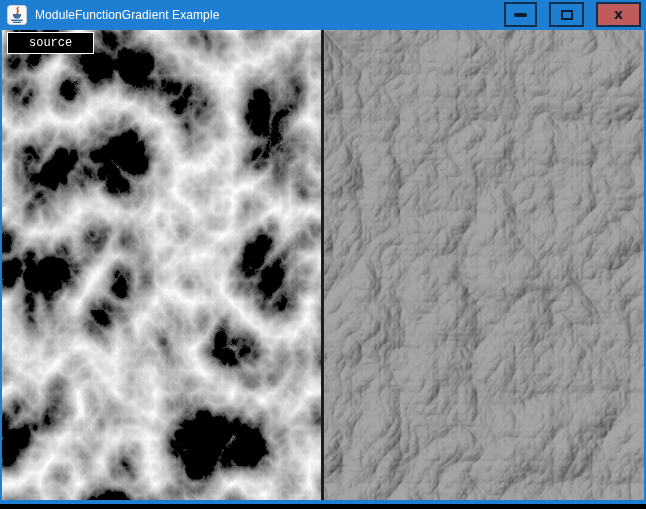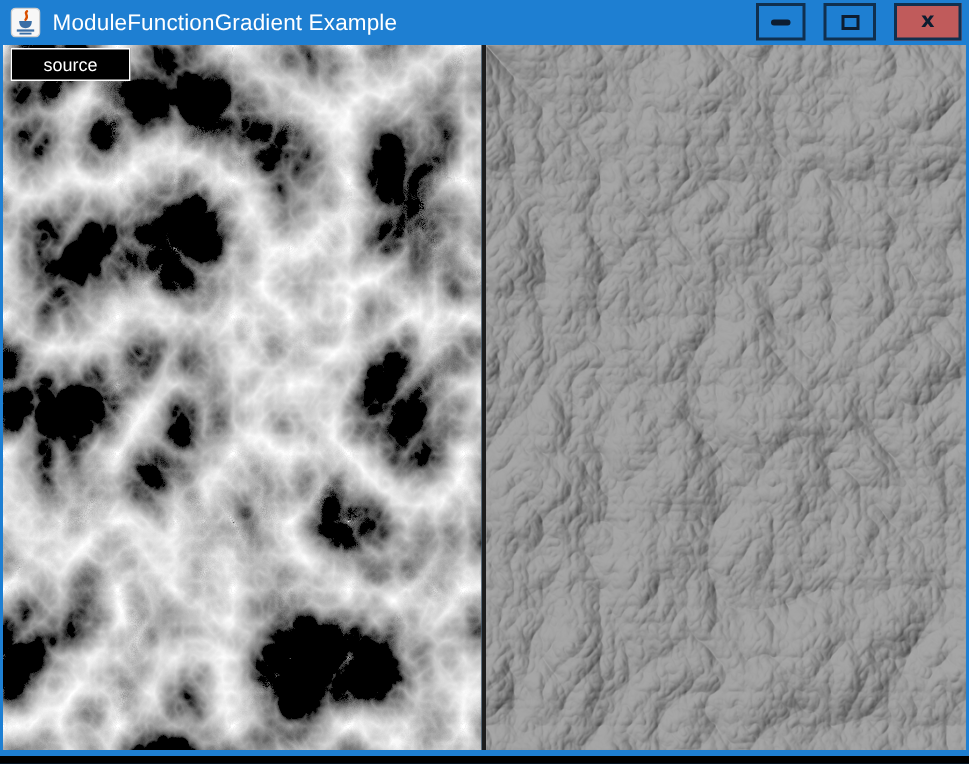--- a/index.html
+++ b/index.html
@@ -9,21 +9,21 @@
     font-family:"Liberation Sans",sans-serif;
     background:var(--screen-bg,#000);
   }
   
   .titlebar{
     height:30px;width:646px;background:var(--titlebar,#1e7fd2);
     display:flex;align-items:center;position:relative;
   }
   .app-icon{width:20px;height:20px;margin-left:7px;display:block;flex:0 0 auto;}
   .title-text{
-    color:#fff;font-size:15px;margin-left:8px;white-space:nowrap;
+    color:#fff;font-size:12px;margin-left:8px;white-space:nowrap;
     letter-spacing:0.1px;
   }
   .controls{position:absolute;top:2px;right:5px;display:flex;gap:12px;}
   .ctl-btn{
     height:25px;border:2px solid var(--button-border,#10304f);
     background:var(--titlebar,#1e7fd2);padding:0;margin:0;
     display:flex;align-items:center;justify-content:center;cursor:pointer;
   }
   .ctl-btn.min{width:33px;}
   .ctl-btn.max{width:35px;}
@@ -38,21 +38,21 @@
   .body{display:flex;width:646px;height:470px;background:var(--titlebar,#1e7fd2);}
   .edge{width:2px;height:470px;background:var(--titlebar,#1e7fd2);flex:0 0 auto;}
   .panel{position:relative;height:470px;overflow:hidden;background:#555;flex:0 0 auto;}
   .panel.left{width:319px;}
   .panel.right{width:320px;}
   .divider{width:3px;height:470px;background:var(--divider,#1c1c1c);flex:0 0 auto;}
   .tex{display:block;}
   .img-label{
     position:absolute;background:var(--label-bg,#000);color:var(--label-fg,#fff);
     border:1px solid var(--label-fg,#fff);
-    font-family:Liberation Sans, sans-serif;font-size:12px;line-height:14px;
+    font-family:Liberation Mono, monospace;font-size:12px;line-height:14px;
     padding:3px 21px;white-space:nowrap;
   }
   .panel.left .img-label{left:5px;top:2px;}
   .panel.right .img-label{left:1px;top:3px;}
   .bottom-border{width:646px;height:4px;background:var(--titlebar,#1e7fd2);}
   .bottom-gap{width:646px;height:5px;background:var(--screen-bg,#000);}
 </style>
 </head>
 <body>
 

